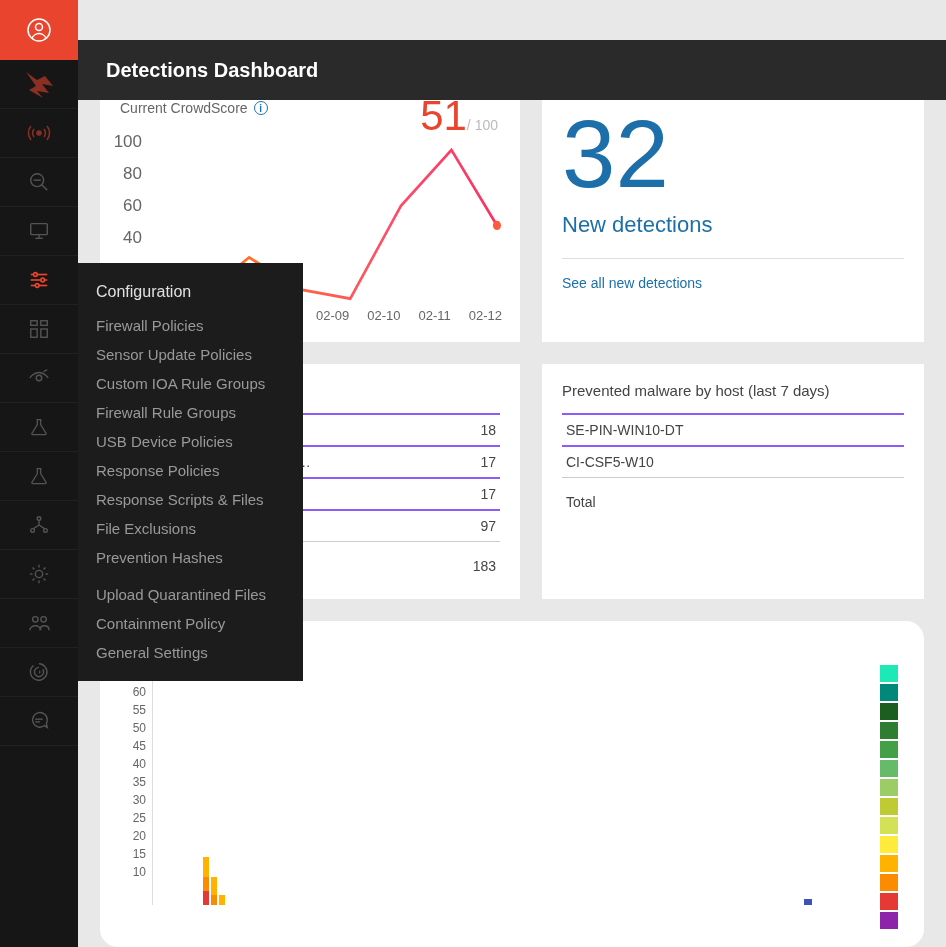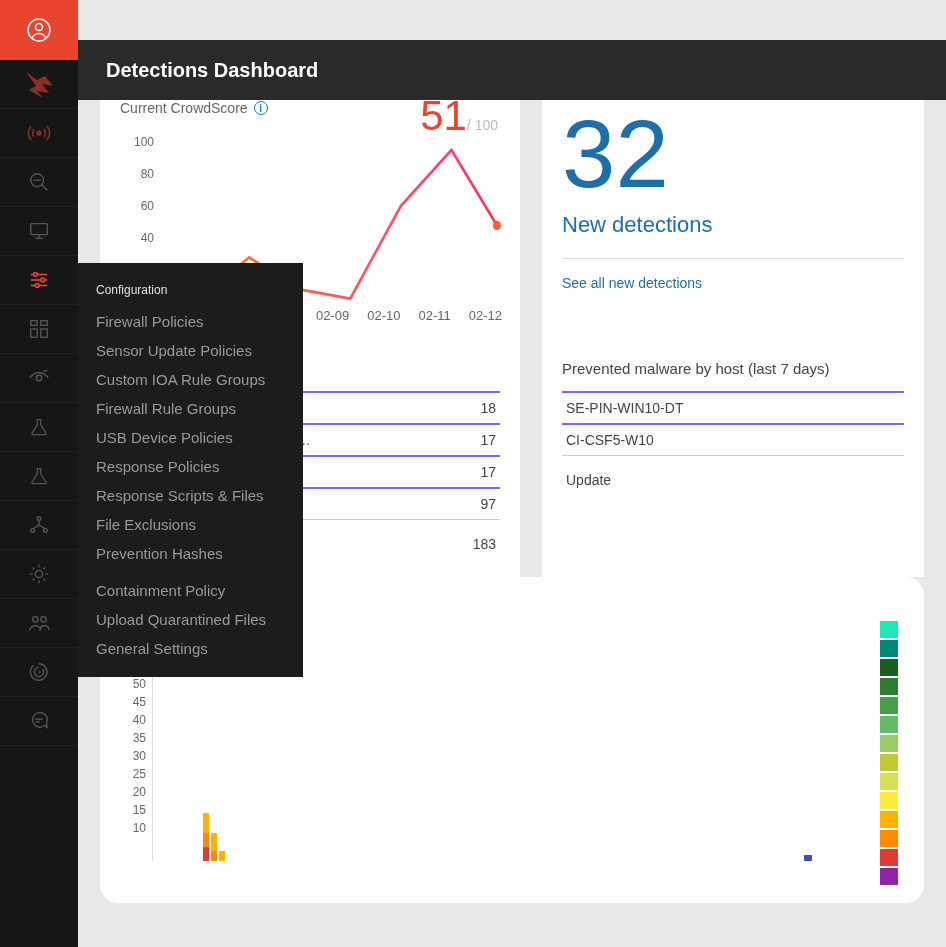--- a/index.html
+++ b/index.html
@@ -38,21 +38,21 @@
     color: #fff;
     font-size: 20px;
     font-weight: 700;
     z-index: 3;
     margin-top: 40px;
   }
   .content {
     position: absolute; left: 78px; top: 60px; right: 0; bottom: 0;
     background: #e8e8e8;
     padding: 22px;
-    display: flex; flex-direction: column; 
+    display: flex; flex-direction: column; gap: 22px;
   }
   .row { display: flex; gap: 22px; }
   .card {
     background: #fff;
     padding: 18px 20px;
     flex: 1;
   }
   .card.crowd { flex: 0 0 420px; height: 260px; position: relative; }
   .card.newdet { flex: 1; }
   .card.hashes { flex: 0 0 420px; }
@@ -66,21 +66,21 @@
     display:inline-flex; width:14px; height:14px; border:1.3px solid #1a73b7; border-radius:50%;
     color:#1a73b7; font-size:10px; align-items:center; justify-content:center;
     font-weight: bold;
   }
   .crowd-score {
     position: absolute; right: 22px; top: 10px;
     color: #e8442e; font-size: 42px; font-weight: 300;
   }
   .crowd-score .denom { color:#bbb; font-size: 14px; vertical-align: baseline; }
   .crowd-chart { position:absolute; left:18px; right:18px; bottom:16px; top:60px; }
-  .yaxis { position:absolute; left:12px; top:0; bottom:24px; width:28px; font-size:12px; color:#666; }
+  .yaxis { position:absolute; left:0; top:0; bottom:24px; width:28px; font-size:17px; color:#666; }
   .yaxis div { position:absolute; right:4px; transform: translateY(-50%); }
   .xaxis { position:absolute; left:30px; right:0; bottom:0; height:18px; font-size:13px; color:#666; display:flex; justify-content:flex-end; gap:18px; }
   .plot { position:absolute; left:30px; right:0; top:0; bottom:24px; }
 
   .newdet-big { font-size: 96px; font-weight: 300; color:#1c6fa9; line-height: 1; margin-top: 6px;}
   .newdet-label { font-size: 22px; color:#1c6fa9; margin-top: 10px; }
   .newdet-link { font-size: 14px; color:#1c6fa9; margin-top: 20px; display:block; border-top:1px solid #ddd; padding-top:16px; cursor:pointer; }
 
   .card h3 { font-size: 15px; font-weight: 500; color:#444; margin-bottom: 14px; }
   table.mini { width: 100%; border-collapse: collapse; font-size: 14px; color:#444; }
@@ -91,21 +91,21 @@
   .flyout {
     position: absolute;
     left: 78px; top: 263px;
     width: 225px;
     background: #1c1c1c;
     color: #b8b8b8;
     font-size: 15px;
     z-index: 20;
     padding: 14px 0;
   }
-  .flyout-title { font-size: 12px; color:#e0e0e0; padding: 6px 18px 10px; }
+  .flyout-title { font-size: 16px; color:#e0e0e0; padding: 6px 18px 10px; }
   .flyout-item { padding: 6px 18px; cursor:pointer; color:#999; }
   .flyout-sep { height: 8px; }
 
   .bottom-title { color:#444; font-size:16px; margin-bottom: 12px; }
   .bottom-chart { display:flex; }
   .bottom-yaxis { width:32px; text-align:right; font-size:12px; color:#666; display:flex; flex-direction:column; }
   .bottom-yaxis div { height:18px; line-height:18px; padding-right:6px; }
   .bottom-plot { flex:1; position:relative; height:240px; border-left:1px solid #ddd; }
   .legend-strip { width:24px; display:flex; flex-direction:column; gap:2px; margin-left:8px; }
   .legend-strip div { width:18px; height:17px; }
@@ -312,21 +312,21 @@
         <tbody>
             <tr>
               <td>SE-PIN-WIN10-DT</td>
               <td></td>
             </tr>
         <tr>
               <td>CI-CSF5-W10</td>
               <td></td>
             </tr>
         <tr class="total">
-              <td>Update</td>
+              <td>Total</td>
               <td></td>
             </tr>
       </tbody>
         </table>
     </div>
   </div>
 
   <div class="row">
     <div class="card bottom">
       <div class="bottom-title">(Last 30 days)</div>
@@ -392,16 +392,16 @@
   <div class="flyout-item">Firewall Policies</div>
   <div class="flyout-item">Sensor Update Policies</div>
   <div class="flyout-item">Custom IOA Rule Groups</div>
   <div class="flyout-item">Firewall Rule Groups</div>
   <div class="flyout-item">USB Device Policies</div>
   <div class="flyout-item">Response Policies</div>
   <div class="flyout-item">Response Scripts &amp; Files</div>
   <div class="flyout-item">File Exclusions</div>
   <div class="flyout-item">Prevention Hashes</div>
   <div class="flyout-sep"></div>
+  <div class="flyout-item">Upload Quarantined Files</div>
   <div class="flyout-item">Containment Policy</div>
-  <div class="flyout-item">Upload Quarantined Files</div>
   <div class="flyout-item">General Settings</div>
 </div>
 
 </body></html>

